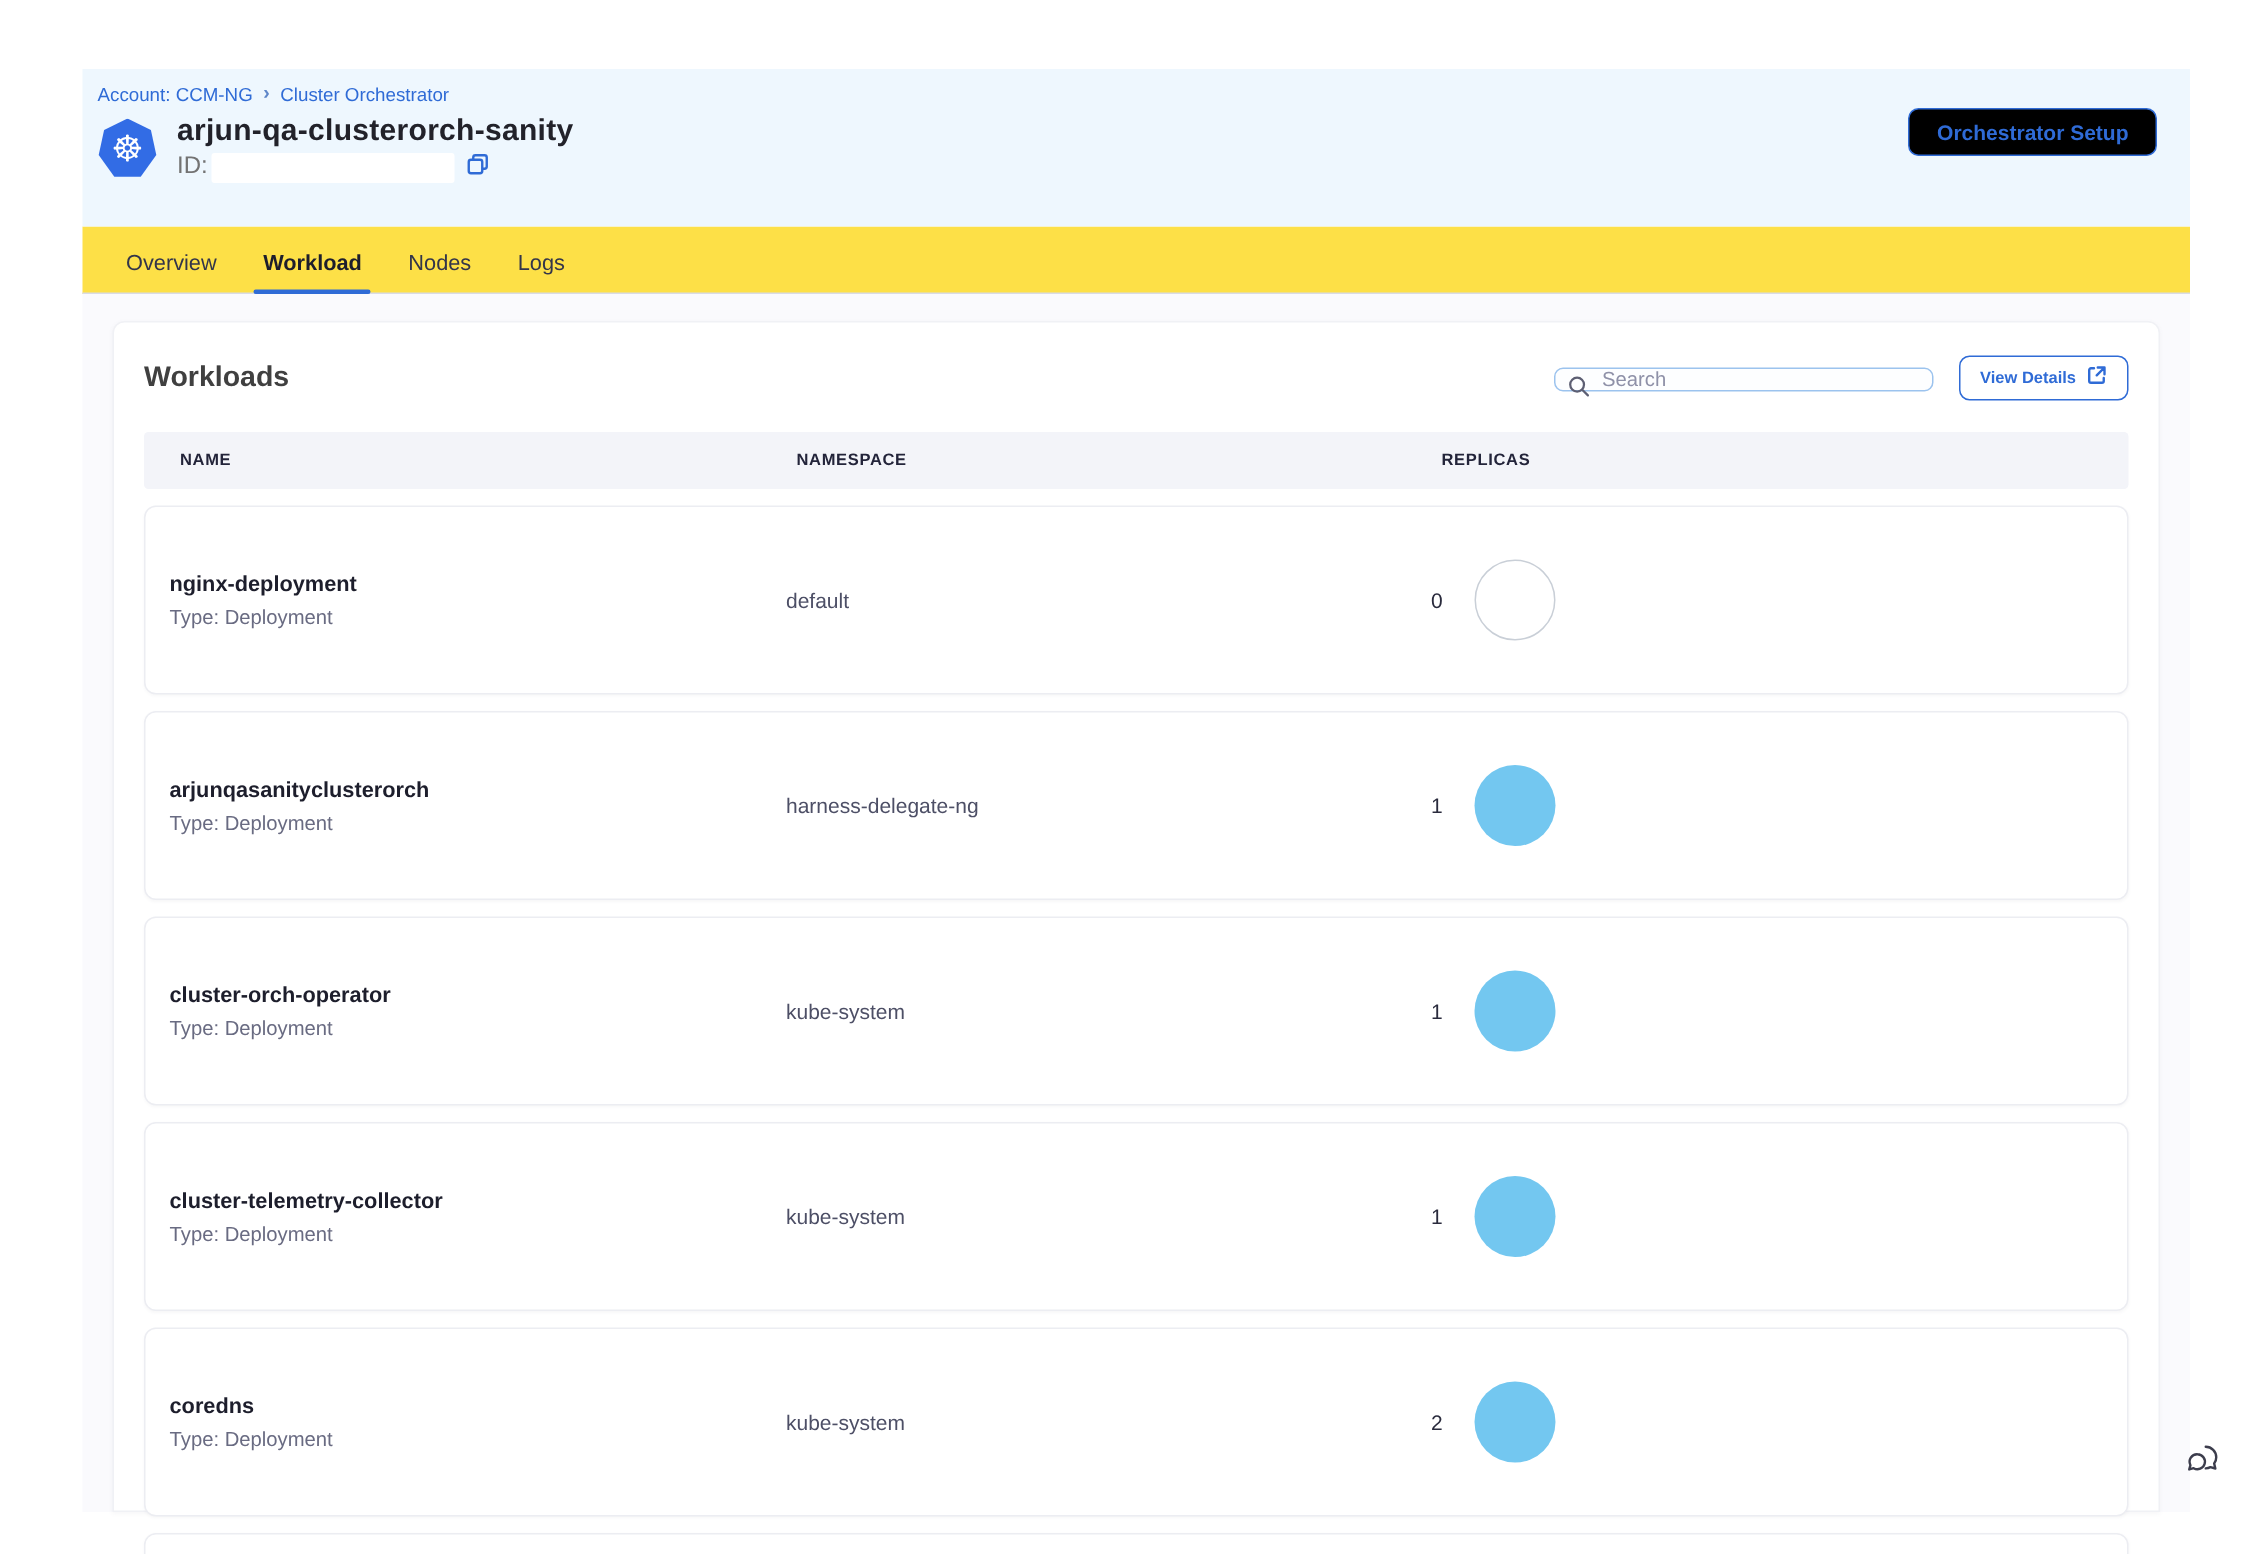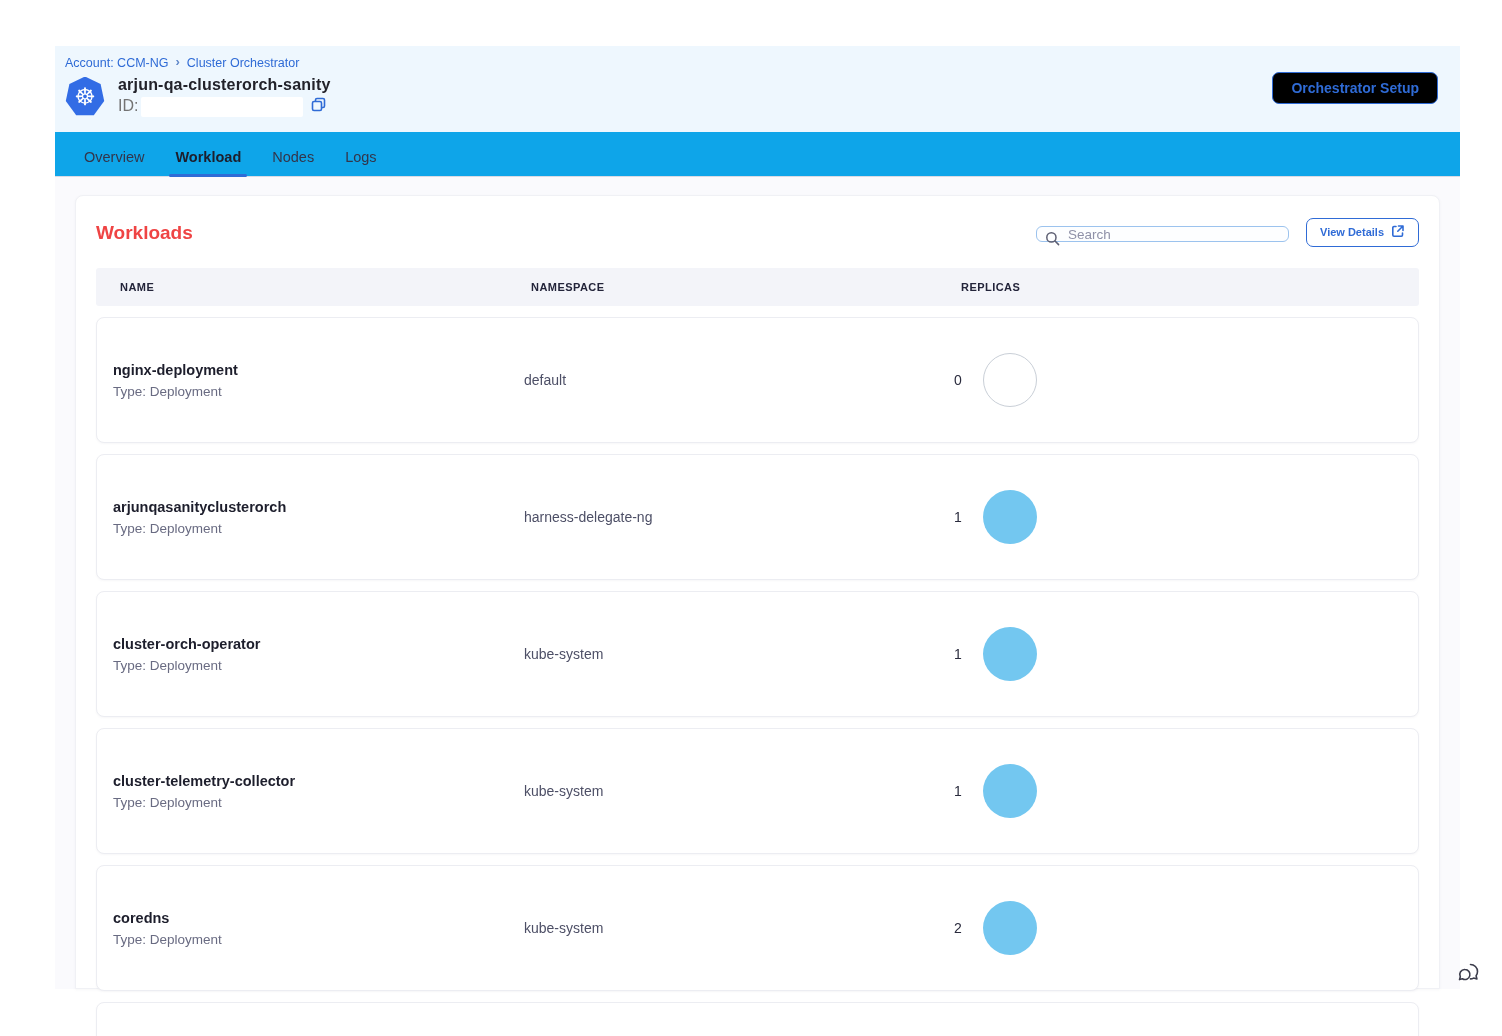--- a/index.html
+++ b/index.html
@@ -2,52 +2,52 @@
 <html><head>
 <meta charset="utf-8">
 <style>
   * { margin:0; padding:0; box-sizing:border-box; }
   html,body { width:1502px; height:1036px; background:#ffffff;
     font-family:"Liberation Sans", sans-serif; color:#1d1e2c; }
   .page { position:relative; width:1502px; height:1036px; overflow:hidden; background:#fff; }
   .content { position:absolute; left:55px; top:46px; width:1405px; height:990px; }
 
   
-  .banner { background:#eef7fe; padding:9px 22px 28px 10px; position:relative; height:86px; }
+  .banner { background:#eef7fe; padding:9px 22px 28px 10px; position:relative; height:105px; }
   .breadcrumb { font-size:12.5px; color:#2f6bd6; display:flex; align-items:center; gap:7px; }
   .breadcrumb .crumb { cursor:pointer; }
   .breadcrumb .sep { color:#5f87c9; font-size:13px; font-weight:bold; transform:translateY(-1px); }
   .title-row { display:flex; align-items:center; margin-top:6px; }
   .k8s-icon { width:40px; height:40px; background:#326ce5; color:#fff;
     clip-path:polygon(50% 0%, 89% 19%, 98% 61%, 72% 97%, 28% 97%, 2% 61%, 11% 19%);
     display:flex; align-items:center; justify-content:center; font-size:24px; flex:0 0 40px; }
   .title-block { margin-left:13px; }
-  .page-title { font-size:16px; font-weight:bold; color:#22222a; letter-spacing:.2px; }
+  .page-title { font-size:20px; font-weight:bold; color:#22222a; letter-spacing:.2px; }
   .id-line { display:flex; align-items:flex-start; margin-top:3px; font-size:16px; color:#737373; }
   .id-redacted { display:inline-block; width:162px; height:20px; background:#ffffff;
     border-radius:2px; margin-left:3px; }
   .copy-icon { margin-left:8px; cursor:pointer; display:inline-flex; }
   .setup-btn { position:absolute; right:22px; top:26px; background:#000000; border:1.5px solid #2f6bd6;
     color:#2f6bd6; font-weight:bold; font-size:14px; padding:7px 18px; border-radius:7px;
     cursor:pointer; font-family:inherit; }
 
   
-  .tabbar { background:#0ea5e9; border-bottom:1px solid #d9dbe5; padding-left:27px;
+  .tabbar { background:#fde047; border-bottom:1px solid #d9dbe5; padding-left:27px;
     display:flex; gap:27px; height:45px; align-items:flex-end; }
   .tab { font-size:14.5px; color:#33354a; padding:10px 2px 11px; cursor:pointer; position:relative; }
   .tab.active .tab-label { font-weight:bold; color:#1d1e2c; }
   .tab.active::after { content:""; position:absolute; left:-4px; right:-4px; bottom:-1px;
     height:3px; background:#2f6bd6; border-radius:2px; }
 
   
   .main { background:#fafafd; height:812px; padding:18px 20px 0 20px; }
   .panel { background:#fff; border:1px solid #f0f1f5; border-radius:8px 8px 0 0;
     box-shadow:0 1px 3px rgba(90,95,120,.05); padding:22px 20px 0 20px; height:100%; }
   .panel-header { display:flex; align-items:center; margin-bottom:21px; }
-  .panel-title { font-size:19px; font-weight:bold; color:#ef4444; flex:0 0 auto; }
+  .panel-title { font-size:19px; font-weight:bold; color:#404040; flex:0 0 auto; }
   .panel-header .spacer { flex:1; }
   .search-wrap { position:relative; width:253px; height:16px; margin-right:17px; }
   .search-wrap input { width:100%; height:100%; border:1px solid #9cc3ee; border-radius:6px;
     background:#fdfeff; padding:0 8px 0 31px; font-size:13.5px; color:#33354a;
     font-family:inherit; outline:none; }
   .search-wrap input::placeholder { color:#8f91a8; }
   .search-icon { position:absolute; left:9px; top:6px; }
   .view-details-btn { display:flex; align-items:center; gap:7px; background:#fff;
     border:1.5px solid #2f6bd6; color:#2f6bd6; font-weight:bold; font-size:11px;
     padding:5px 13px 6px; border-radius:7px; cursor:pointer; font-family:inherit; }

